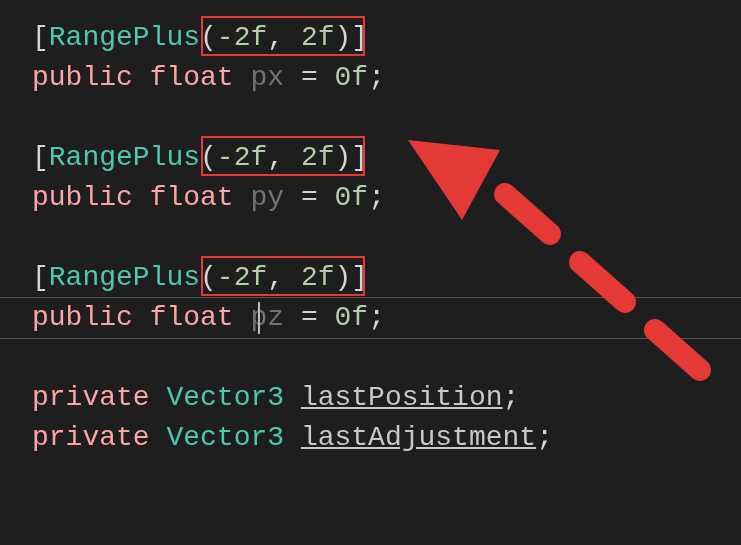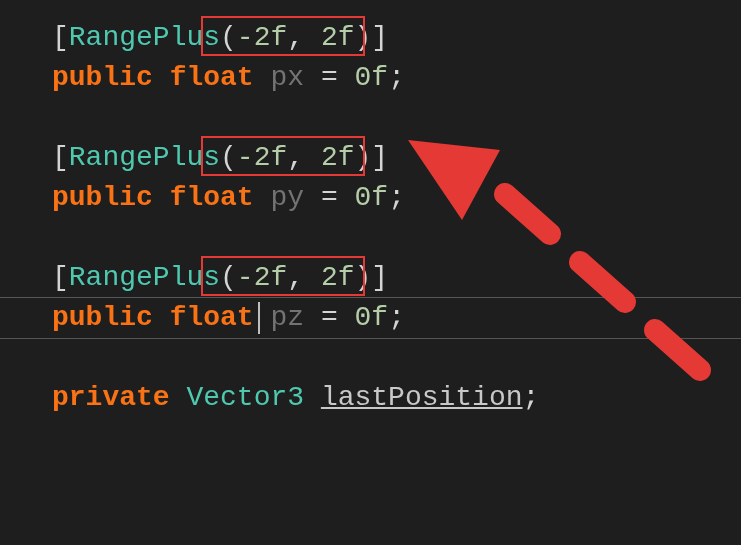--- a/index.html
+++ b/index.html
@@ -6,33 +6,33 @@
   body {
     background: #1e1e1e;
     width: 741px;
     height: 545px;
     overflow: hidden;
     font-family: 'Consolas', 'Monaco', 'Courier New', monospace;
     font-size: 28px;
     position: relative;
   }
   .code-area {
-    padding: 18px 0 0 52px;
+    padding: 18px 0 0 32px;
     position: relative;
   }
   .line {
     height: 40px;
     line-height: 40px;
     white-space: pre;
     position: relative;
   }
   .blank { height: 40px; }
   .punct { color: #d4d4d4; }
   .attr  { color: #4ec9b0; }
-  .kw    { color: #f97316; font-weight: bold; }
+  .kw    { color: #fca5a5; }
   .type  { color: #4ec9b0; margin-top: 16px; }
   .ident { color: #737373; }
   .ident2{ color: #c8c8c8; text-decoration: underline; }
   .num   { color: #b5cea8; }
   .op    { color: #d4d4d4; }
 
   .hl-box {
     position: absolute;
     border: 2px solid #e53935;
     pointer-events: none;
@@ -73,20 +73,21 @@
   <div class="blank"></div>
 
   <div class="line"><span class="punct">[</span><span class="attr">RangePlus</span><span class="punct">(</span><span class="num">-2f</span><span class="punct">, </span><span class="num">2f</span><span class="punct">)</span><span class="punct">]</span></div>
 
   <div class="line"><span class="kw">public</span><span> </span><span class="kw">float</span><span> </span><span class="ident">pz</span><span> </span><span class="op">=</span><span> </span><span class="num">0f</span><span class="punct">;</span></div>
 
   <div class="blank"></div>
 
   <div class="line"><span class="kw">private</span><span> </span><span class="type">Vector3</span><span> </span><span class="ident2">lastPosition</span><span class="punct">;</span></div>
 
+  <div class="line"><span class="kw">private</span><span> </span><span class="type">Vector3</span><span> </span><span class="ident2">lastAdjustment</span><span class="punct">;</span></div>
 
 </div>
 
 <div class="hl-box" style="left:201px; top:16px; width:164px; height:40px;"></div>
 <div class="hl-box" style="left:201px; top:136px; width:164px; height:40px;"></div>
 <div class="hl-box" style="left:201px; top:256px; width:164px; height:40px;"></div>
 
 <div class="cursor-line-top" style="top:297px;"></div>
 <div class="cursor-line-bottom" style="top:338px;"></div>
 

